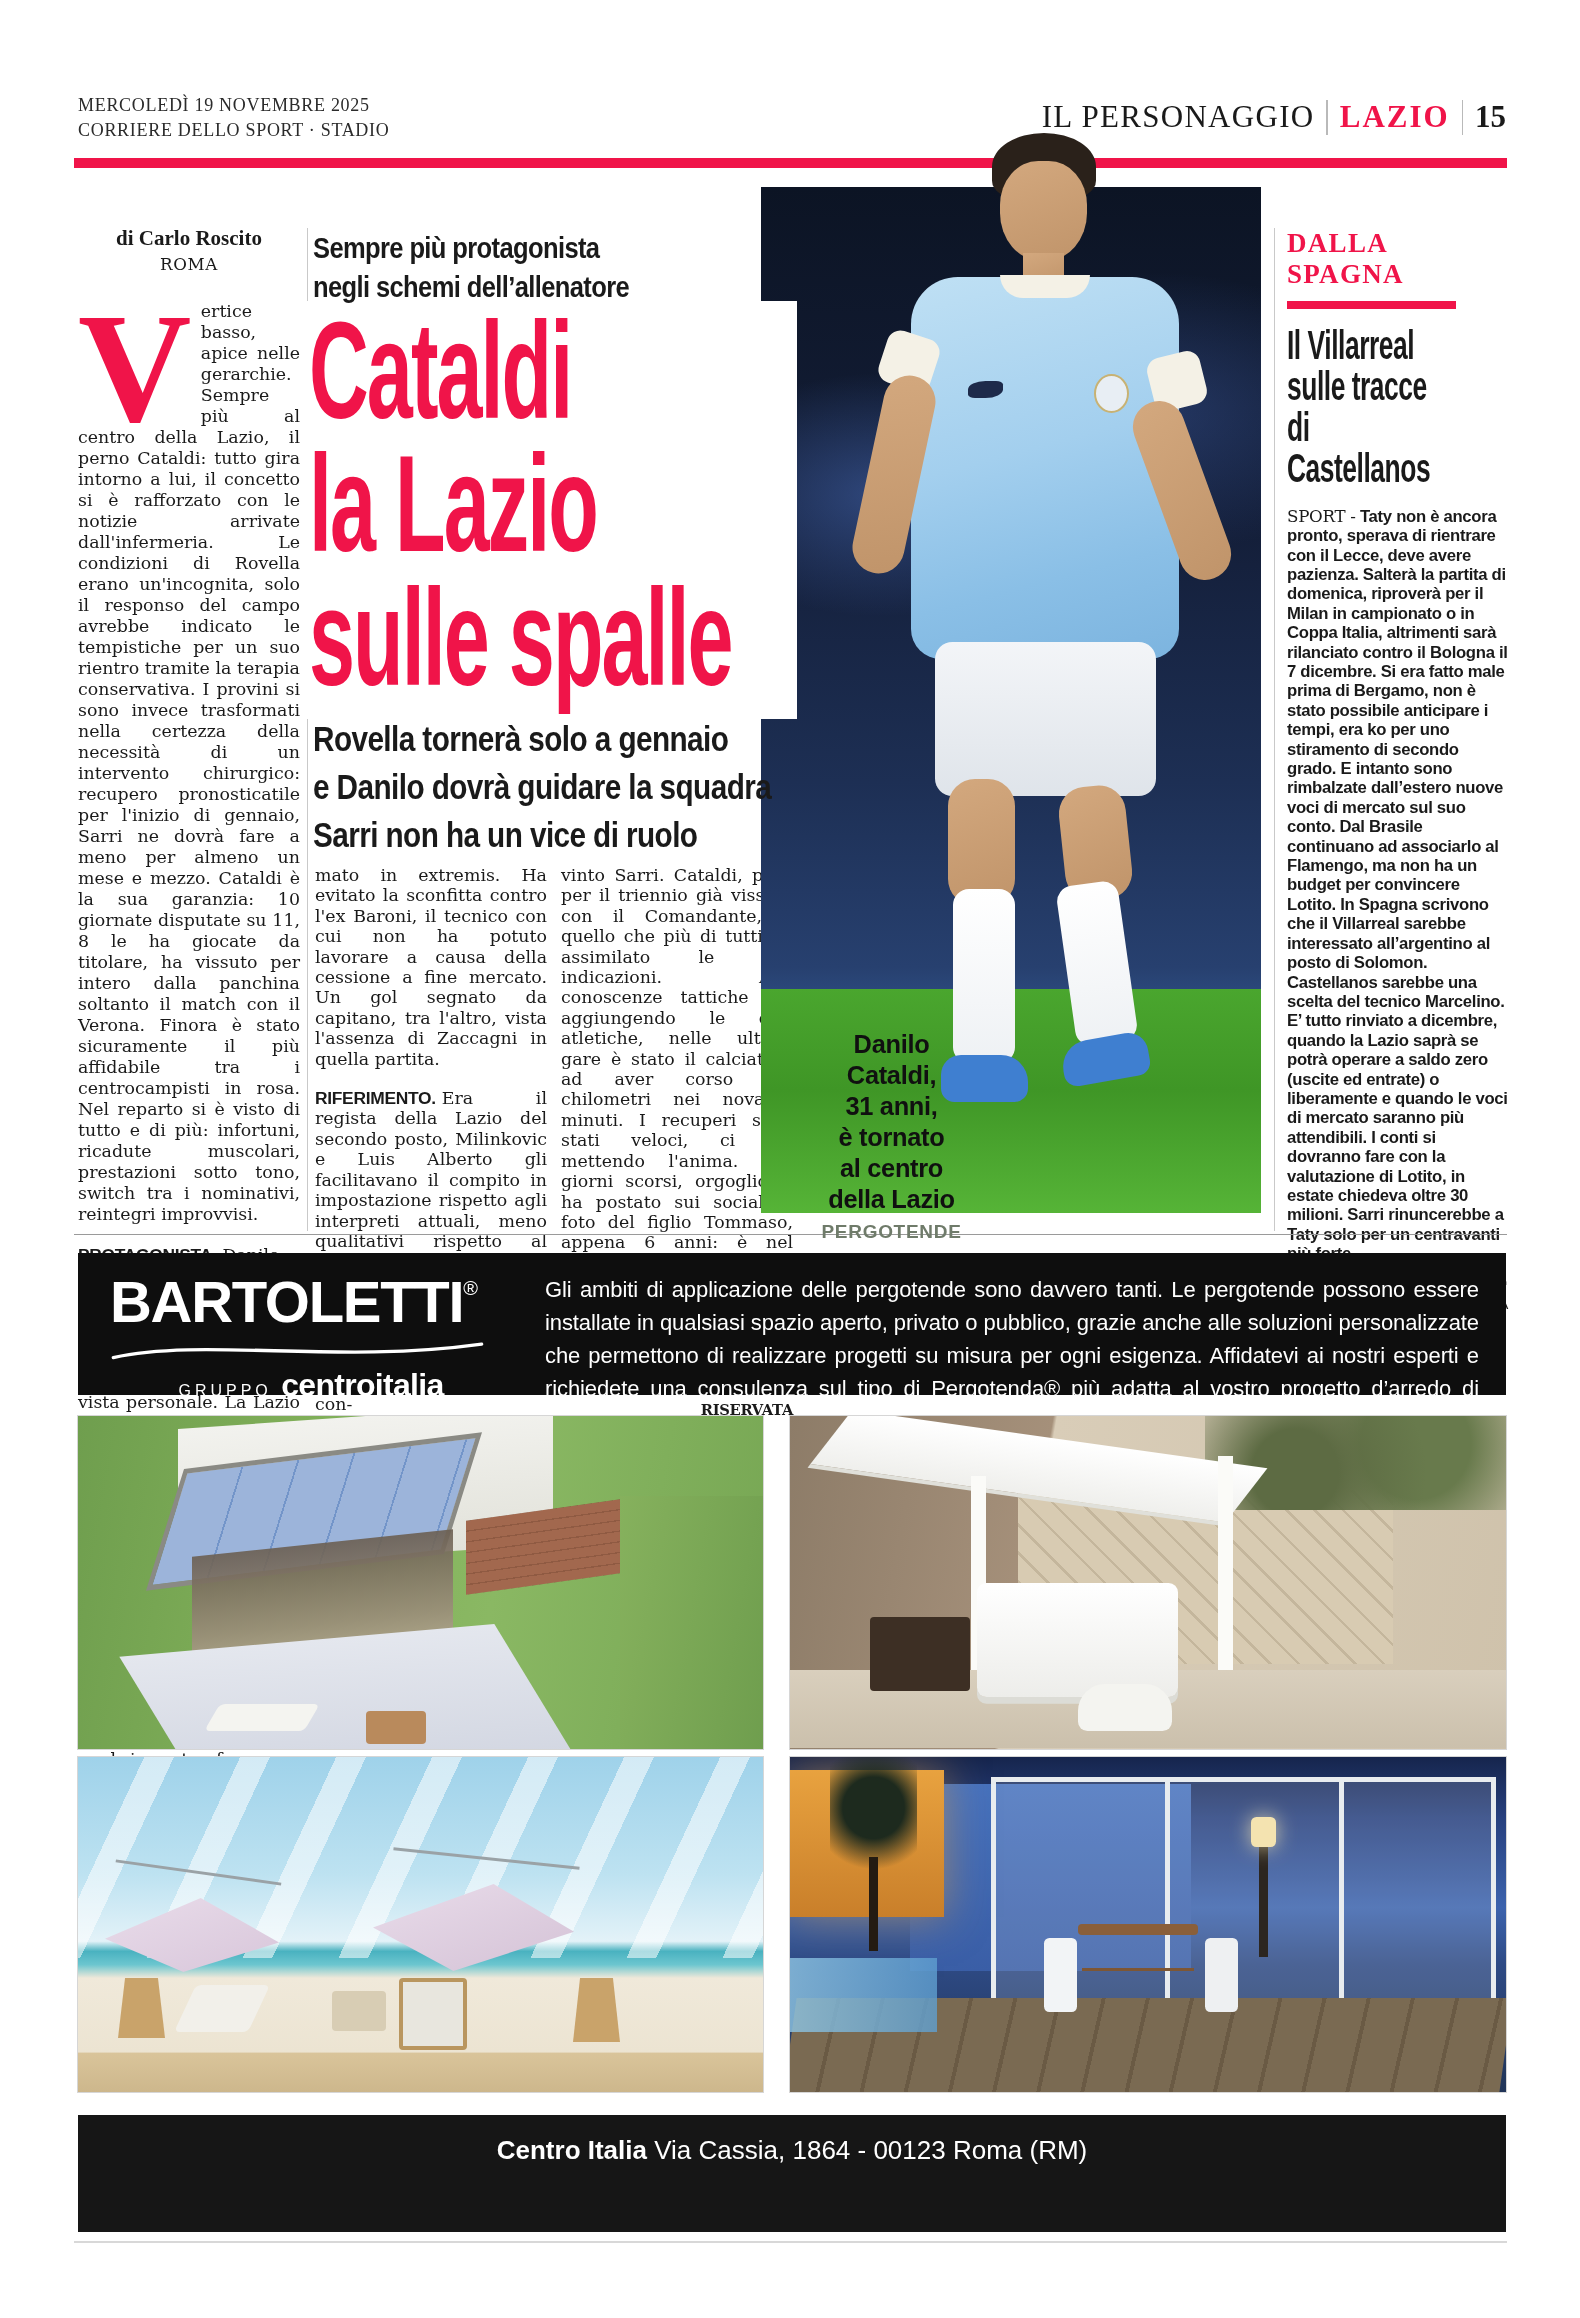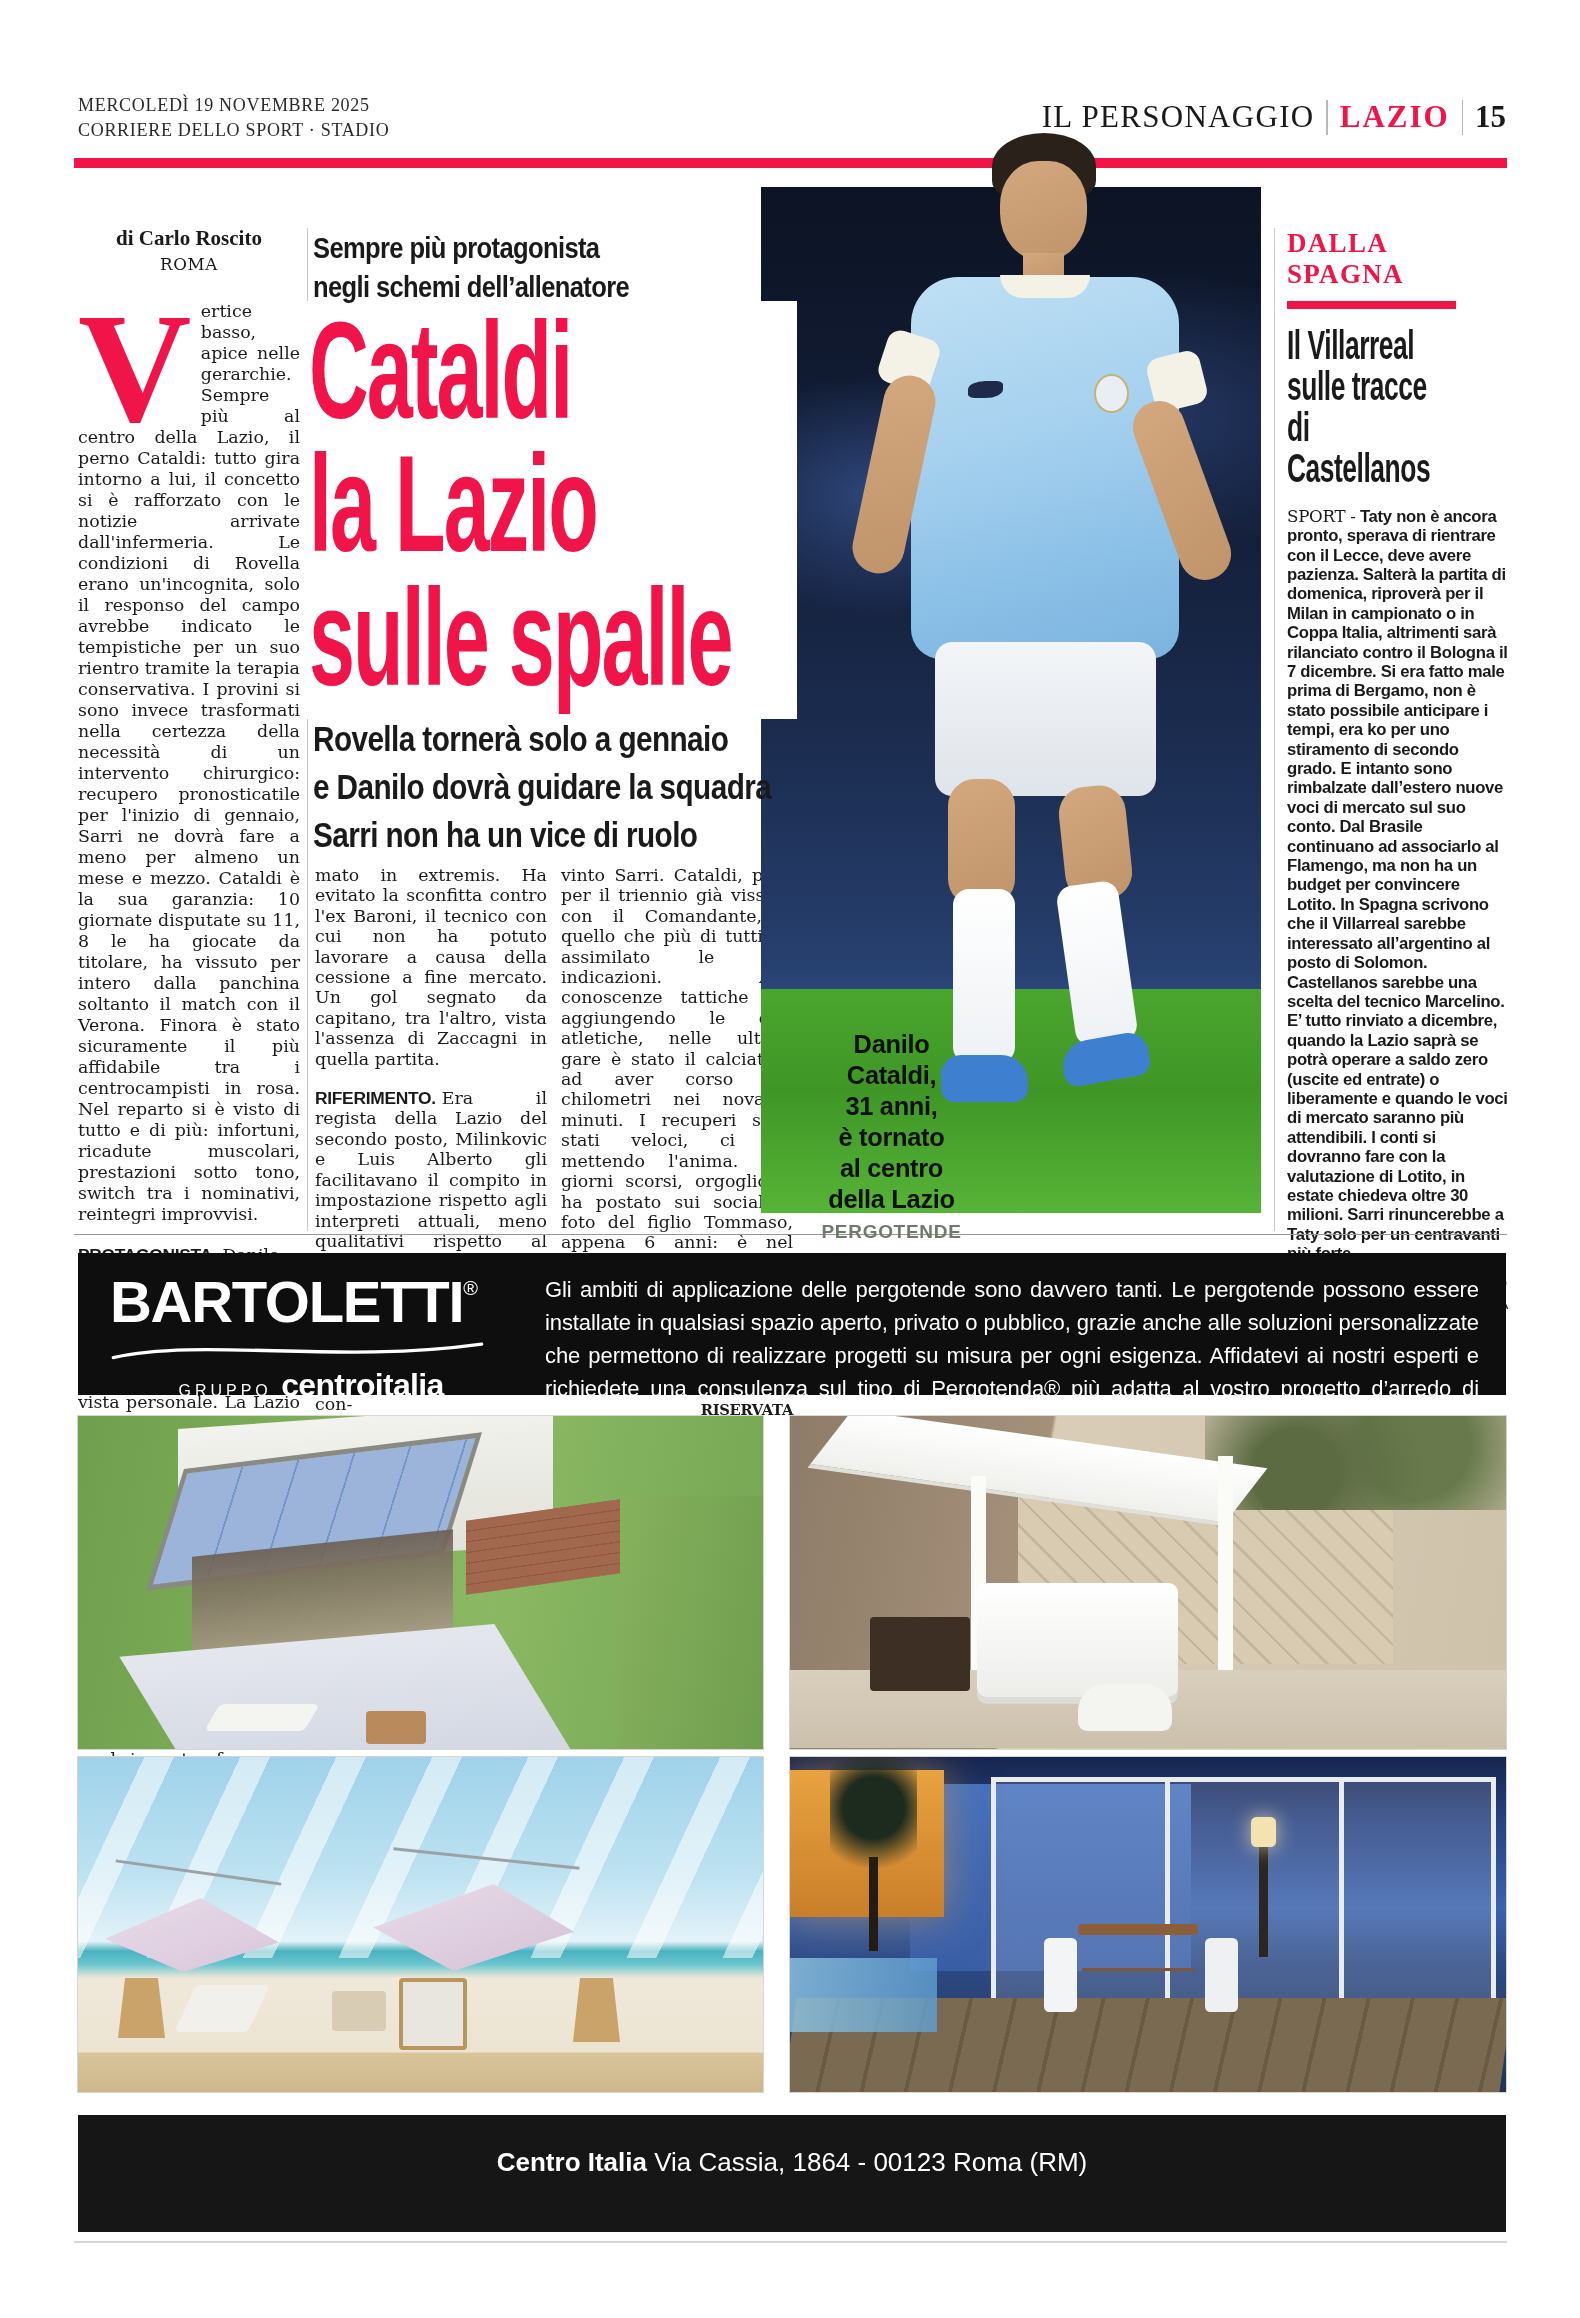--- a/index.html
+++ b/index.html
@@ -46,21 +46,21 @@
   
   .adband{background:#0e0e0e;}
   .brand{color:#fff;font-weight:bold;font-size:58px;letter-spacing:-1.3px;white-space:nowrap;}
   .brandreg{font-size:20px;vertical-align:27px;font-weight:normal;}
   .gruppo{color:#fff;font-size:16px;letter-spacing:4px;}
   .centroitalia{color:#fff;font-weight:bold;font-size:32px;letter-spacing:-0.7px;}
   .adtext{color:#fff;font-size:22px;line-height:33px;text-align:justify;letter-spacing:-0.1px;}
   .adphoto{outline:0.7px solid #d6d6d6;}
   
   .footbar{background:#161616;color:#fff;text-align:center;}
-  .foot1{font-size:26px;margin-top:32px;}
+  .foot1{font-size:26px;margin-top:20px;}
   .foot2{font-size:25px;margin-top:10.7px;}
   .green{color:#62c60e;}
   .vr{width:1.3px;background:#c9c9c9;}
   .hr{background:#9a9a9a;}
 </style>
 </head>
 <body>
 
 <div class="page">
 

